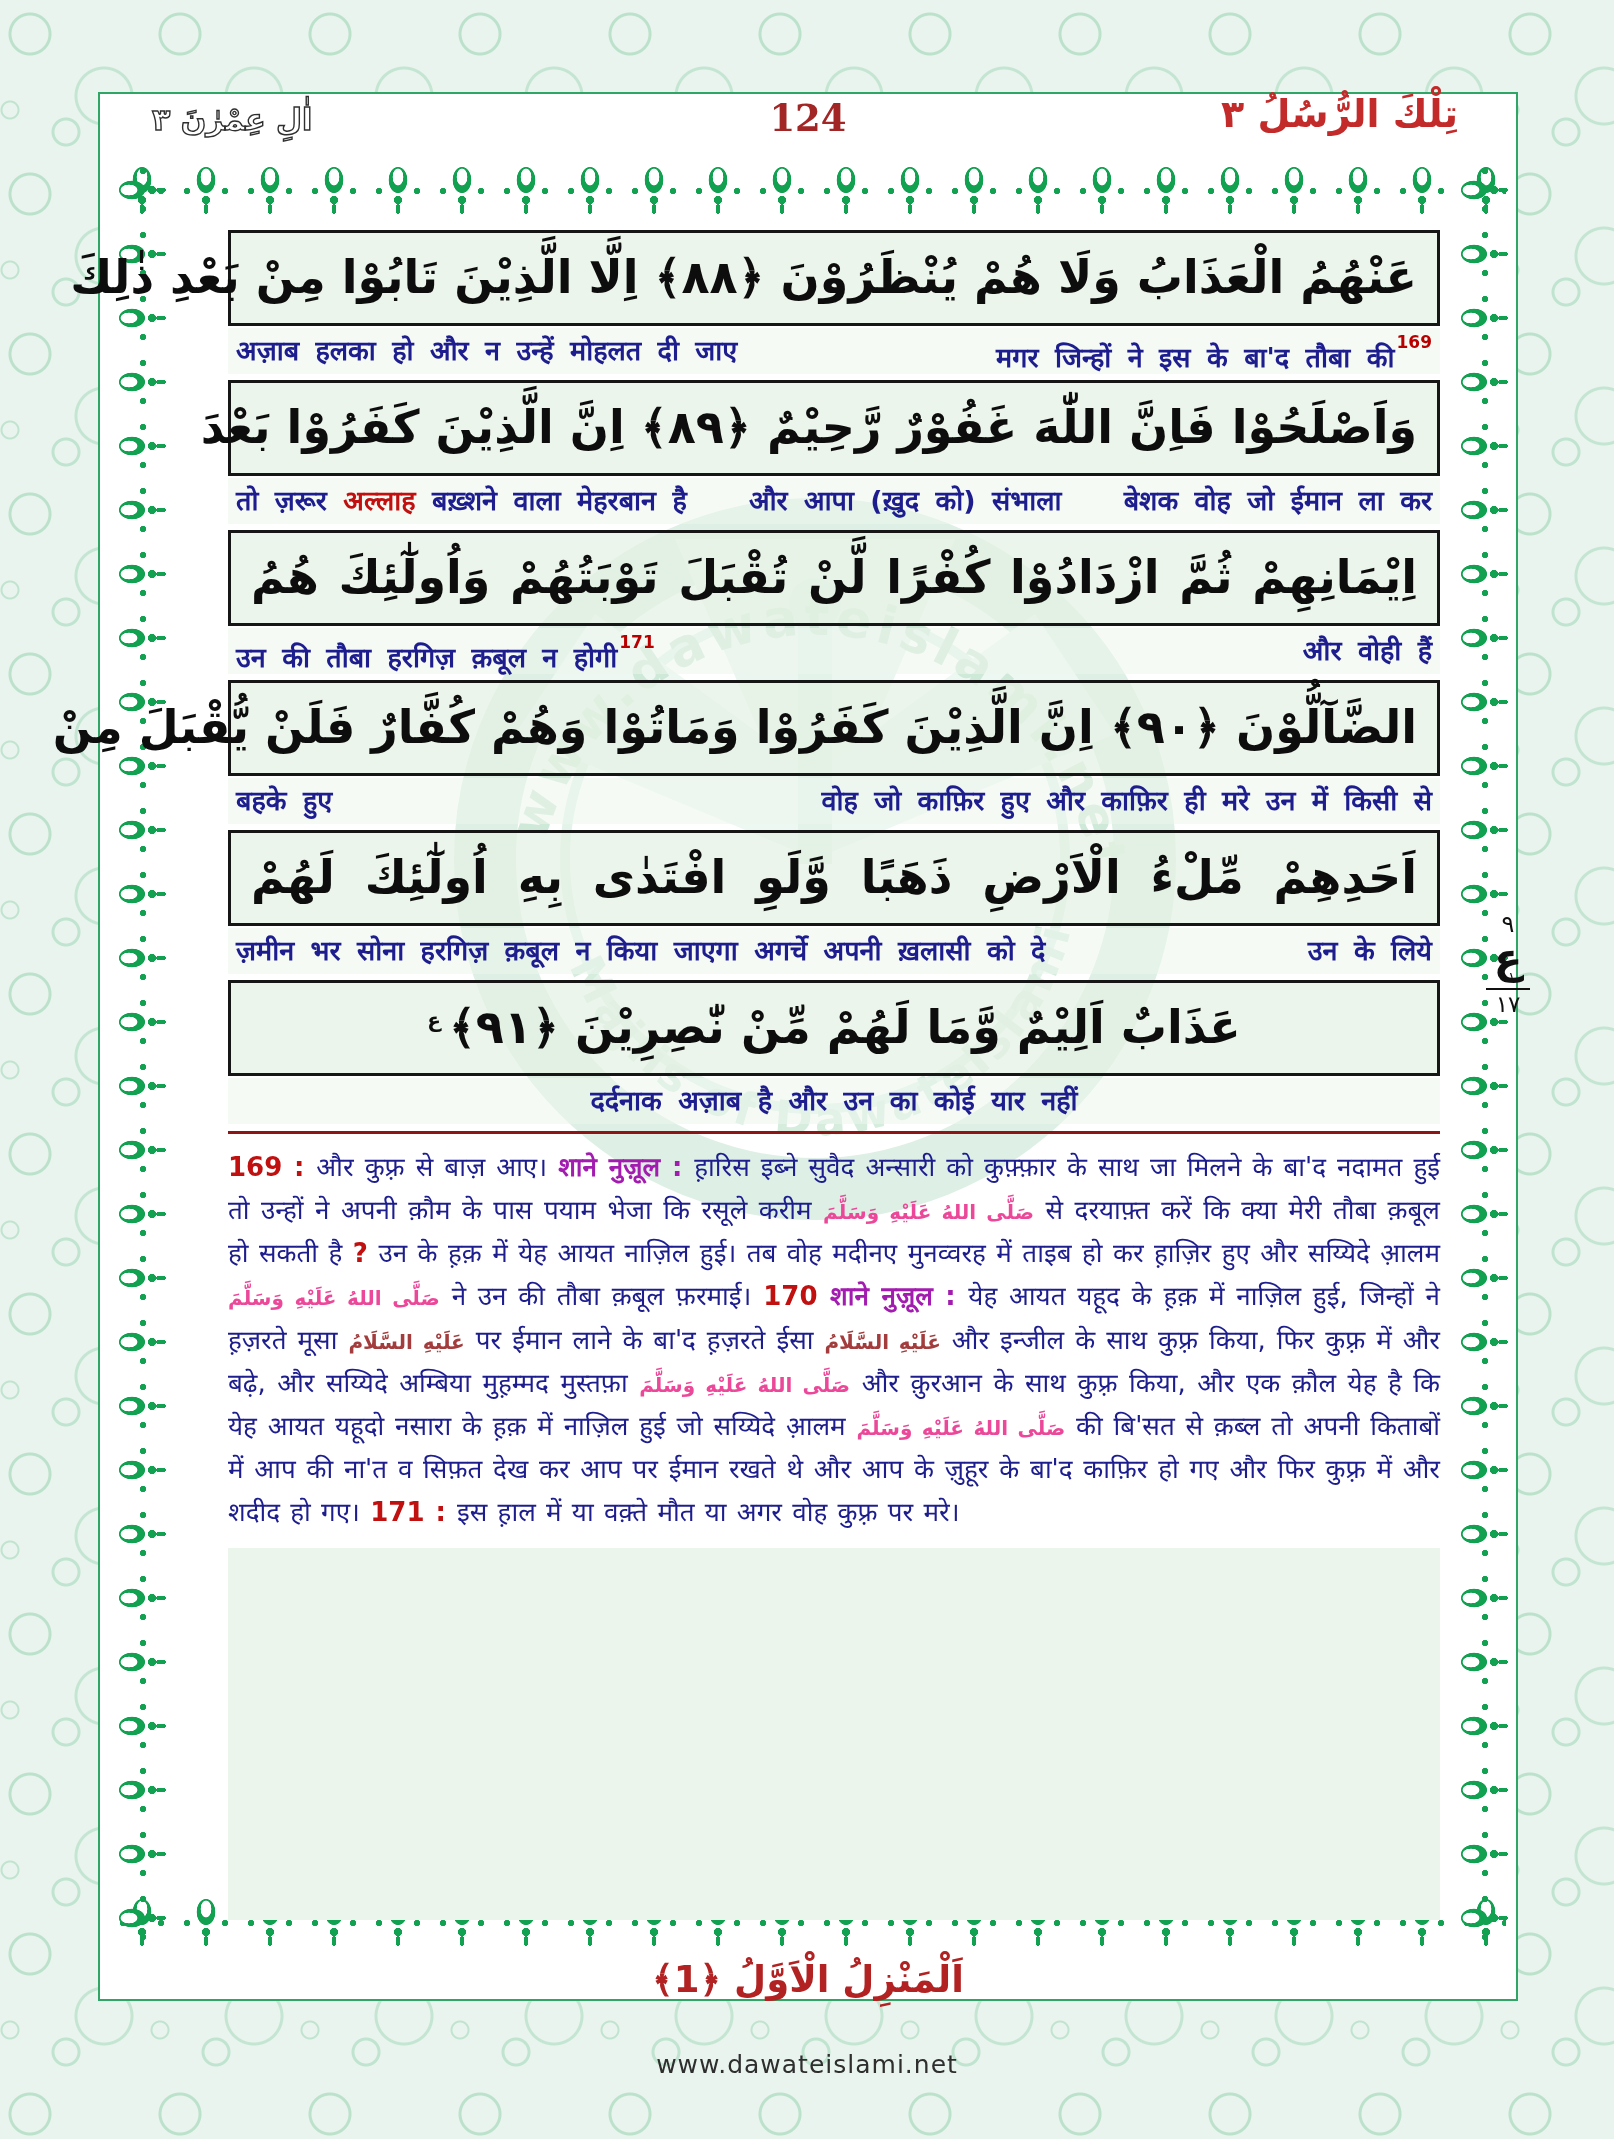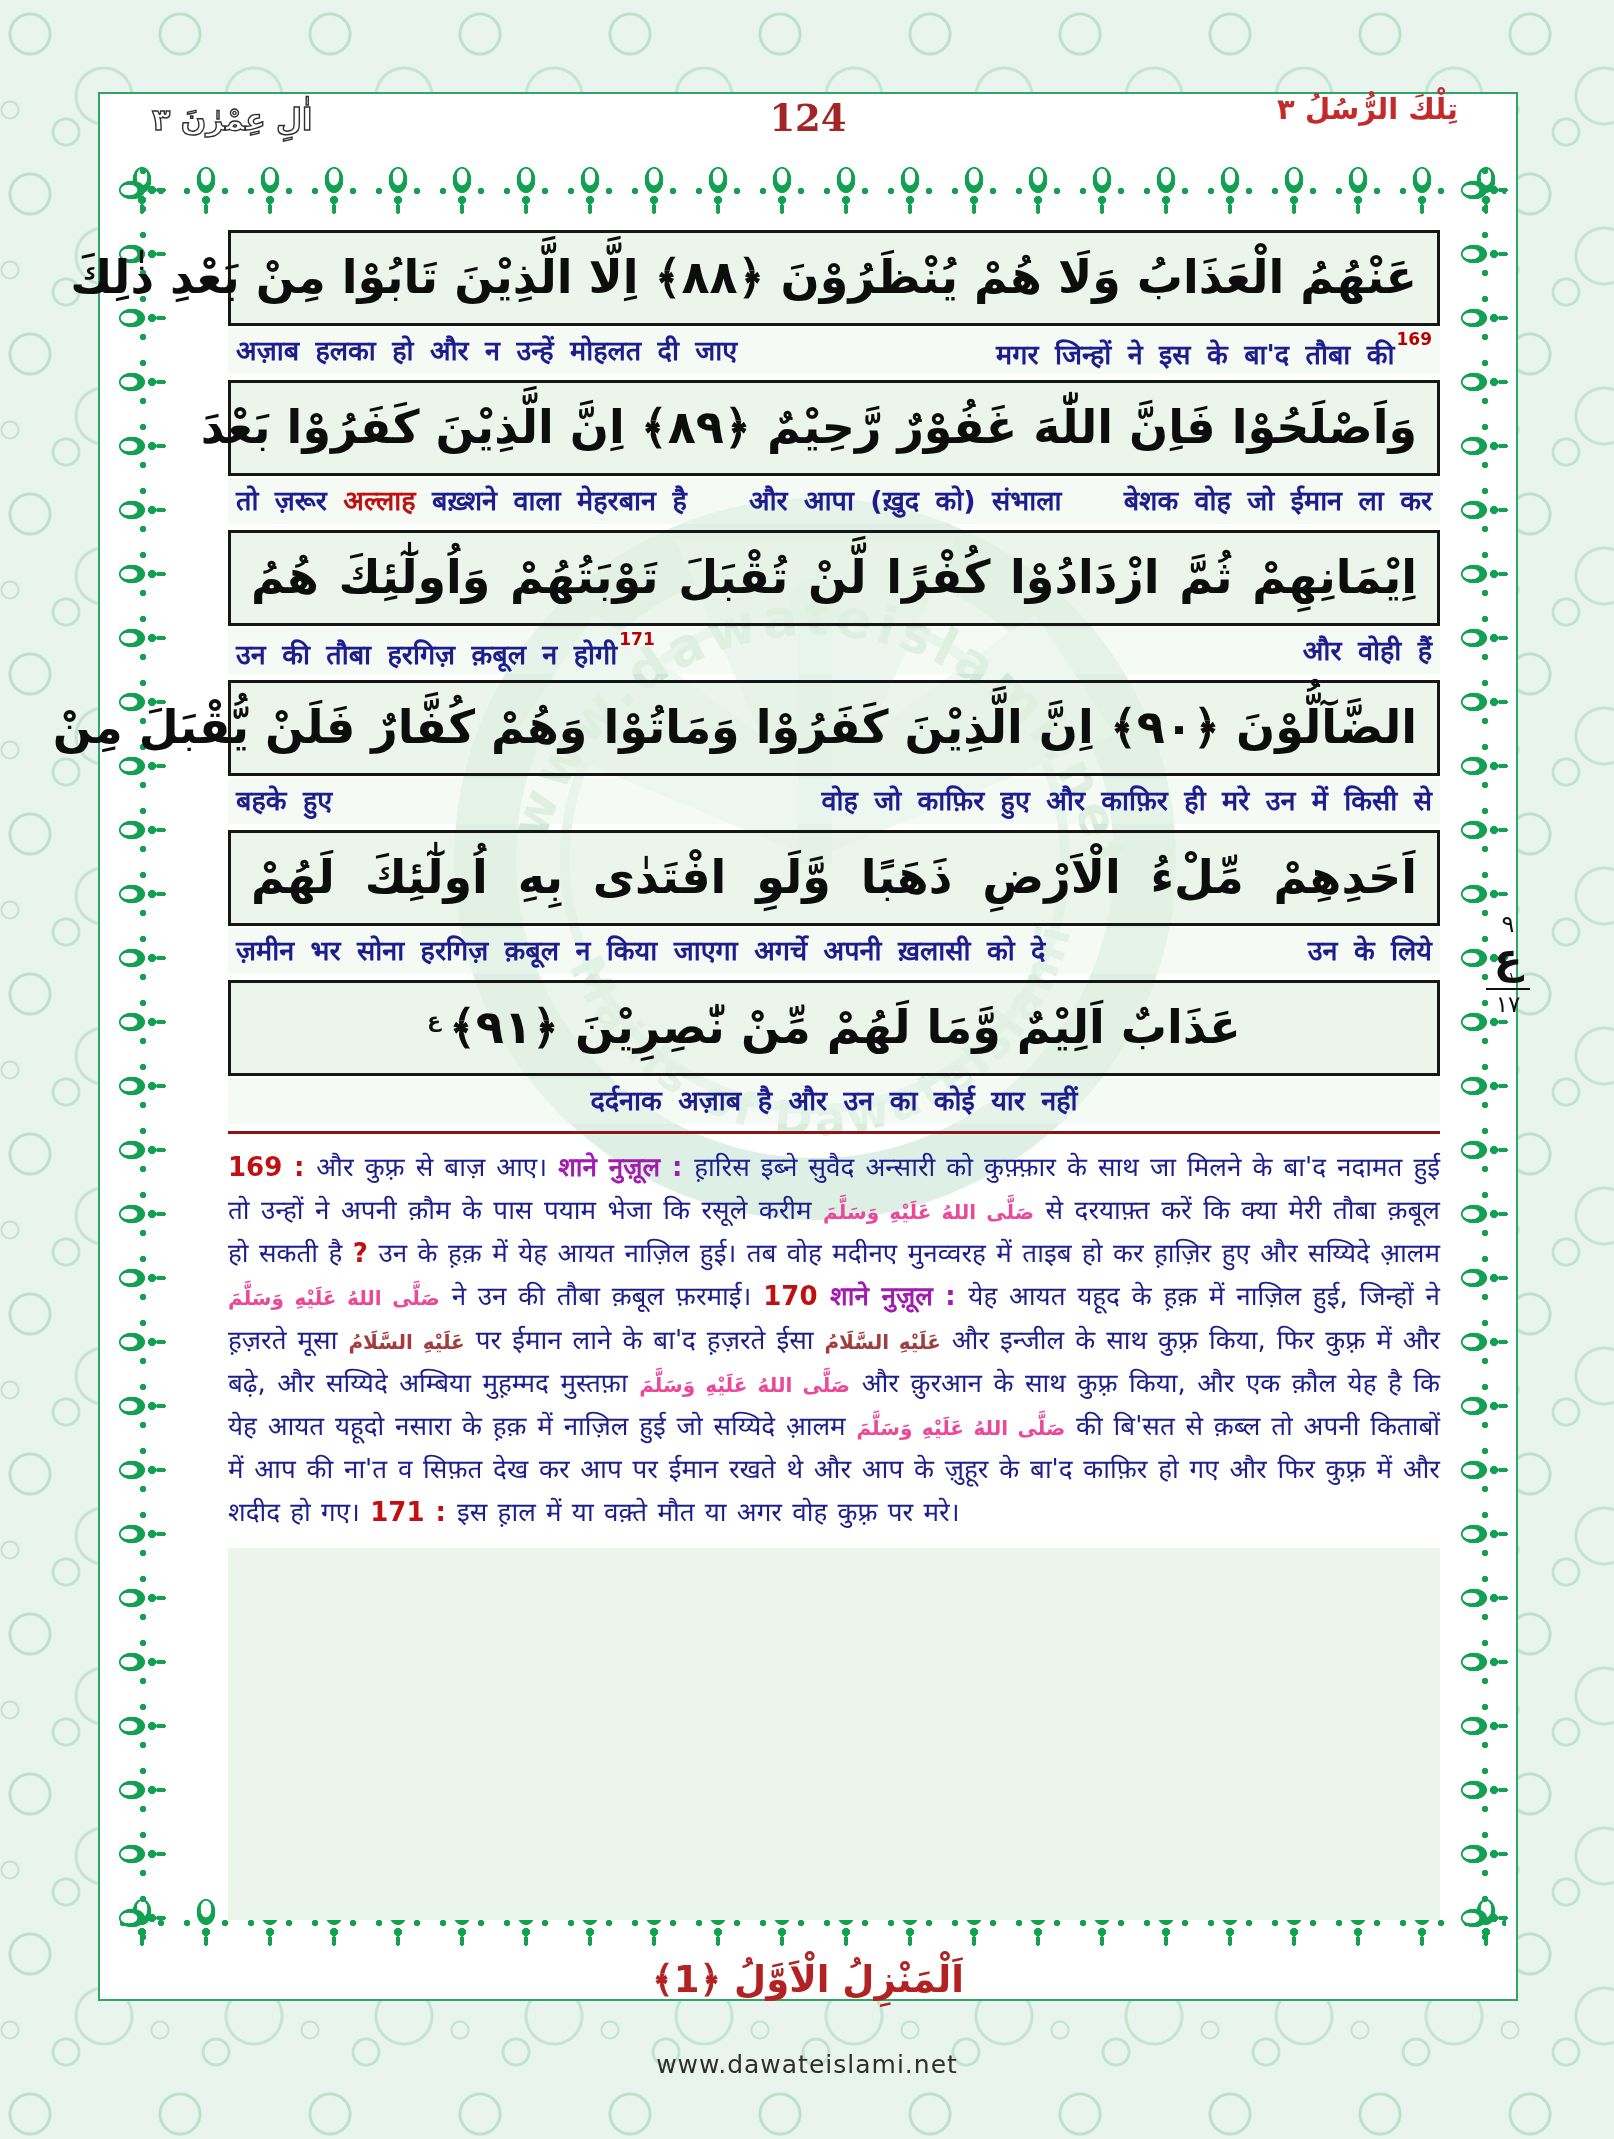--- a/index.html
+++ b/index.html
@@ -16,21 +16,21 @@
   }
   .sheet{
     position:absolute;left:98px;top:92px;width:1420px;height:1909px;
     background:#ffffff;border:2px solid #2fa666;box-sizing:border-box;
   }
   
   .hdr-surah{position:absolute;left:52px;top:8px;font-size:30px;font-weight:bold;direction:rtl;
     color:#ffffff;-webkit-text-stroke:1.4px #2f2f2f;letter-spacing:1px;}
   .hdr-page{position:absolute;left:0;right:0;top:2px;text-align:center;
     font-family:"DejaVu Serif",serif;font-size:37px;font-weight:bold;color:#a22626;}
-  .hdr-juz{position:absolute;right:58px;top:-2px;font-size:29px;font-weight:bold;color:#c32a2a;direction:rtl;}
+  .hdr-juz{position:absolute;right:58px;top:-2px;font-size:38px;font-weight:bold;color:#c32a2a;direction:rtl;}
   
   .orn{position:absolute;}
   .orn-h{
     background-image:
       radial-gradient(9px 14px at 32px 19px, #ffffff 58%, transparent 62%),
       radial-gradient(15px 21px at 32px 22px, #12a150 60%, transparent 64%),
       radial-gradient(7px 7px at 32px 42px, #12a150 58%, transparent 62%),
       radial-gradient(5px 5px at 13px 33px, #12a150 58%, transparent 62%),
       radial-gradient(5px 5px at 51px 33px, #12a150 58%, transparent 62%),
       radial-gradient(4px 9px at 32px 51px, #12a150 58%, transparent 62%);
@@ -56,21 +56,21 @@
     height:96px;border:3px solid #161616;box-sizing:border-box;
     background:rgba(229,241,227,.72);
     direction:rtl;text-align:justify;text-align-last:justify;
     font-size:46px;font-weight:bold;color:#0d0d0d;line-height:88px;
     padding:0 20px;margin-bottom:2px;overflow:visible;white-space:nowrap;
   }
   .abox.center{text-align:center;text-align-last:center;}
   .hrow{
     height:46px;line-height:46px;margin:2px 0 6px 0;padding:0 8px;
     background:rgba(236,246,236,.55);
-    display:flex;justify-content:space-between;align-items:center;
+    display:flex;justify-content:space-between;
     font-size:27px;font-weight:600;color:#1d1d8e;word-spacing:7px;white-space:nowrap;
   }
   .hrow.center{justify-content:center;}
   .sup{font-size:17px;color:#b80000;font-weight:bold;vertical-align:super;position:relative;top:-9px;margin-left:2px;}
   .allah{color:#c01010;font-weight:bold;}
   .ain-sup{font-size:20px;position:relative;top:-16px;margin-right:8px;}
   .divider{height:3px;background:#8e1515;margin:7px 0 12px 0;}
   .fnotes{
     text-align:justify;font-size:26px;line-height:1.66;color:#1d1d8e;word-spacing:2px;
   }

